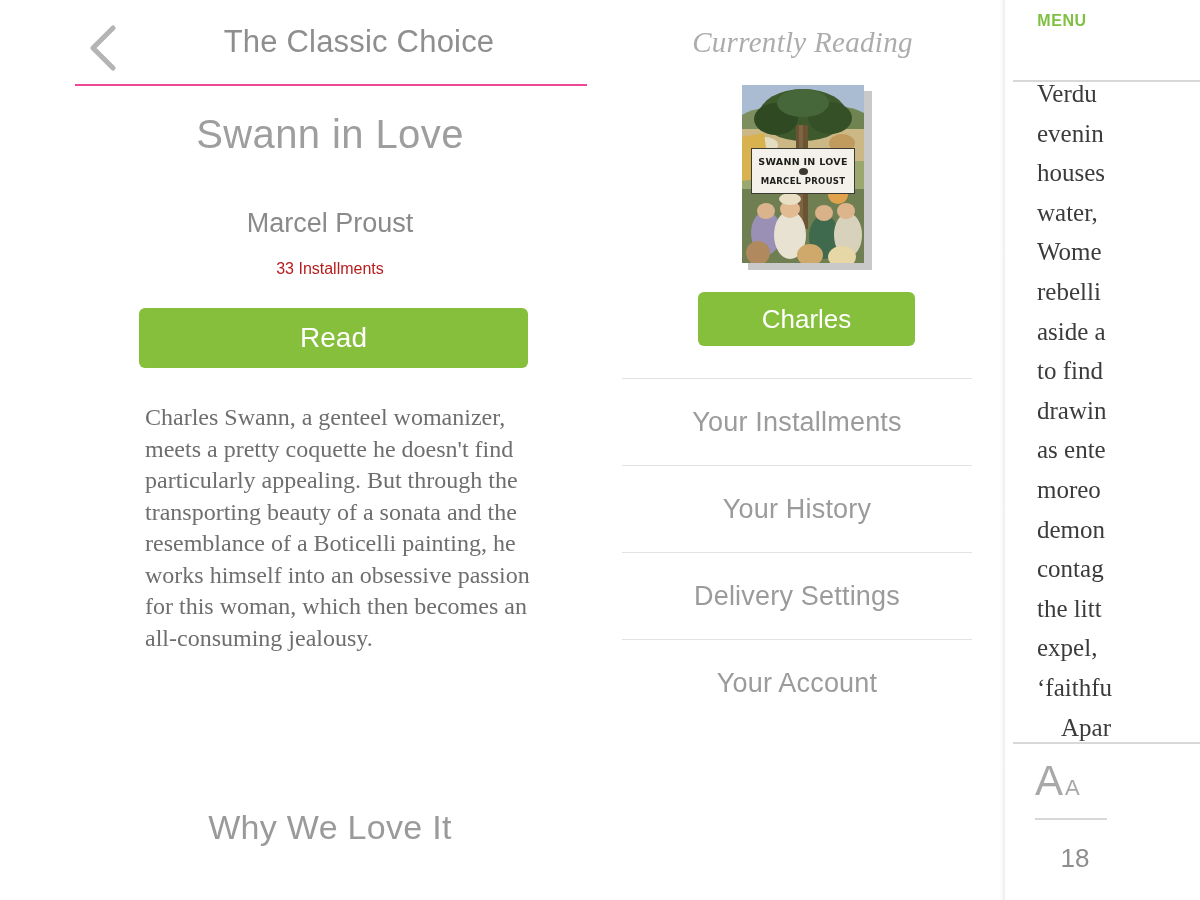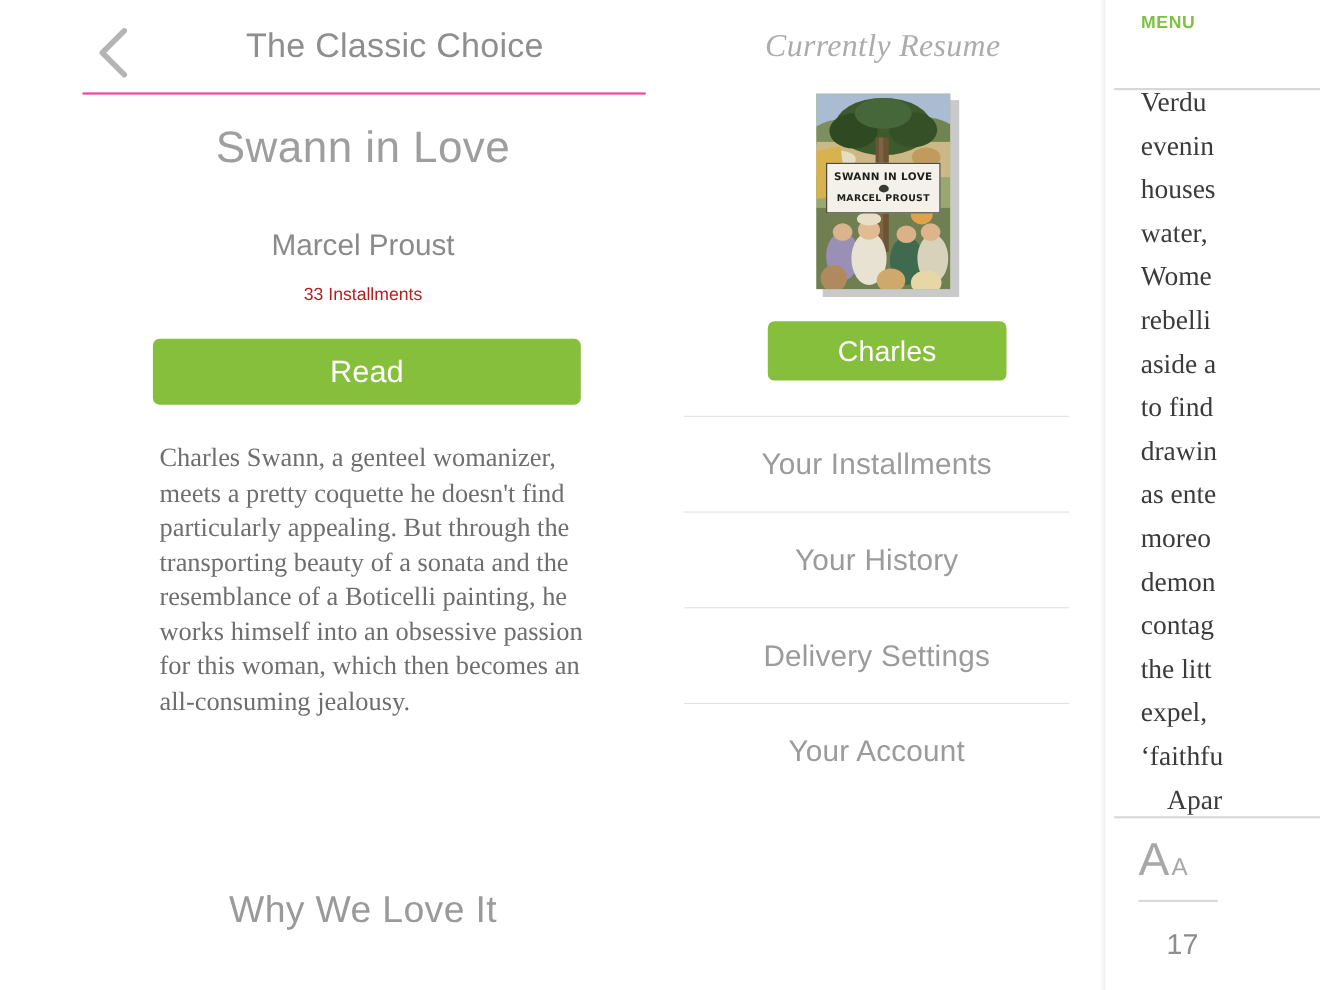--- a/index.html
+++ b/index.html
@@ -341,21 +341,21 @@
 
     <button id="read-button" class="green-button">Read</button>
 
     <div id="book-description">Charles Swann, a genteel womanizer, meets a pretty coquette he doesn't find particularly appealing. But through the transporting beauty of a sonata and the resemblance of a Boticelli painting, he works himself into an obsessive passion for this woman, which then becomes an all-consuming jealousy.</div>
 
     <div id="why-we-love-it">Why We Love It</div>
   </div>
 
   <div id="center-column">
 
-    <div id="currently-reading-label">Currently Resume</div>
+    <div id="currently-reading-label">Currently Reading</div>
 
     <div id="book-cover-wrap">
       <div id="book-cover-shadow"></div>
       <div id="book-cover">
         <svg viewBox="0 0 122 178" aria-hidden="true">
           <rect x="0" y="0" width="122" height="178" fill="#a8b98c"></rect>
           <rect x="0" y="0" width="122" height="34" fill="#a9bcd2"></rect>
           <path d="M0 30 Q20 18 46 28 L46 46 L0 46 Z" fill="#7d8f5e"></path>
           <path d="M122 28 Q100 16 74 26 L74 46 L122 46 Z" fill="#6f8450"></path>
           <rect x="0" y="44" width="122" height="34" fill="#cbb884"></rect>
@@ -437,16 +437,16 @@
       </div>
 
     <div id="reader-footer-divider"></div>
 
     <div id="font-size-control">
       <span id="font-size-large">A</span>
       <span id="font-size-small">A</span>
     </div>
     <div id="font-size-underline"></div>
 
-    <div id="page-number">17</div>
+    <div id="page-number">18</div>
   </div>
 
 </div>
 
 </body></html>

